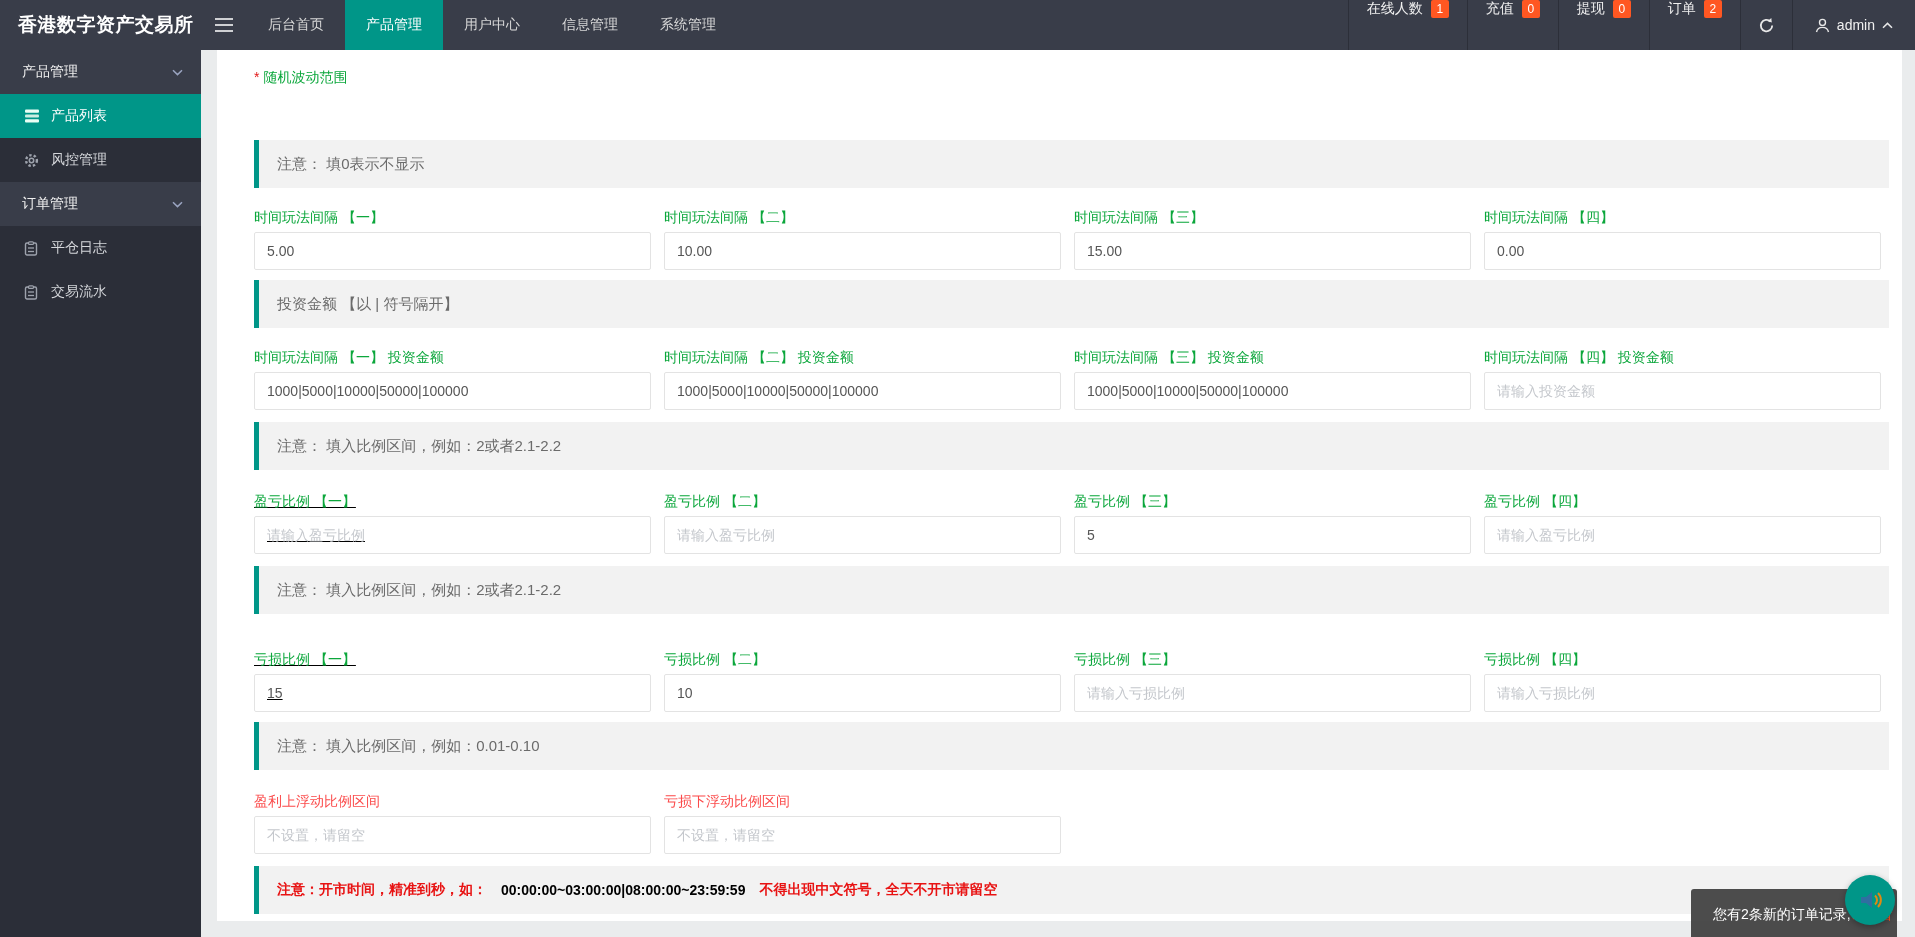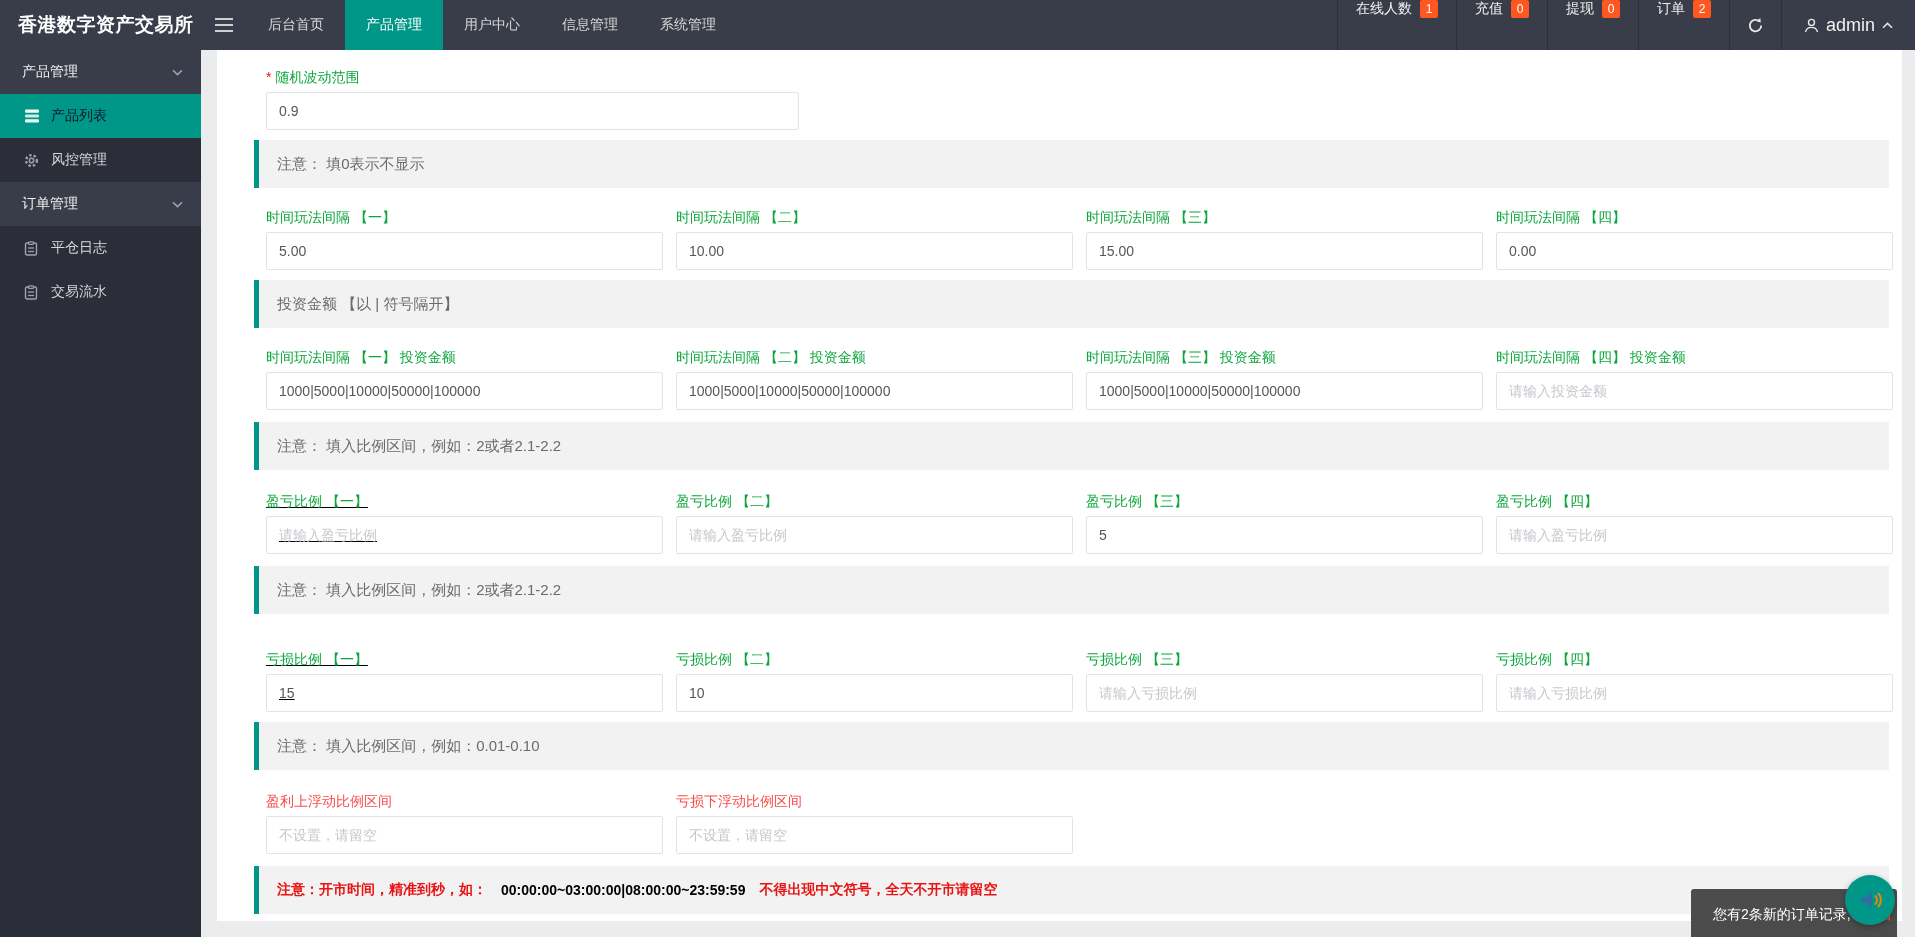--- a/index.html
+++ b/index.html
@@ -17,37 +17,37 @@
     font-size:14px; cursor:pointer; }
   .nav-item.active { background:#009688; color:#fff; }
   .nav-spacer { flex:1; }
   .nav-stat { display:flex; align-items:flex-start; gap:8px; padding:0 18px;
     color:#f0f0f0; font-size:14px; border-left:1px solid rgba(0,0,0,.22); cursor:pointer; }
   .badge { background:#FF5722; color:#fff; font-size:12px; line-height:16px;
     min-width:18px; text-align:center; padding:1px 5px; border-radius:2px; }
   .nav-refresh { width:52px; display:flex; align-items:center; justify-content:center;
     border-left:1px solid rgba(0,0,0,.22); cursor:pointer; }
   .nav-user { display:flex; align-items:center; gap:7px; padding:0 22px; color:#f0f0f0;
-    font-size:18px; border-left:1px solid rgba(0,0,0,.22); cursor:pointer; }
+    font-size:14px; border-left:1px solid rgba(0,0,0,.22); cursor:pointer; }
 
   
   .sidebar { position:absolute; left:0; top:50px; width:201px; bottom:0;
     background:#2B2E38; z-index:20; }
   .side-item { height:44px; display:flex; align-items:center; font-size:14px; cursor:pointer; }
   .side-parent { background:#393D49; color:#f0f0f0; padding:0 18px 0 22px;
     justify-content:space-between; }
   .side-child { background:#2B2E38; color:#d4d6da; padding-left:24px; gap:11px; }
-  .side-child.active { background:#009688; color:#0f172a; }
+  .side-child.active { background:#009688; color:#ffffff; }
   .side-icon { width:16px; height:16px; flex:0 0 16px; display:flex; align-items:center; }
 
   
   .main { position:absolute; left:201px; top:50px; right:0; bottom:0; background:#eaeced; }
   .card { position:absolute; left:16px; top:0; right:13px; bottom:16px; background:#fff; }
 
-  .field { position:absolute;margin-left:12px; }
+  .field { position:absolute; }
   .flabel { font-size:14px; color:#0CA73C; height:18px; line-height:18px; margin-bottom:6px; white-space:nowrap; }
   .flabel.red { color:#fb4b4b; }
   .req { color:#e21717; margin-right:4px; font-size:14px; }
   .linput { display:block; height:38px; border:1px solid #e3e3e3; border-radius:2px;
     font-size:14px; color:#565656; padding:0 12px; width:100%; outline:none;
     font-family:"Liberation Sans","DejaVu Sans",sans-serif; background:#fff; }
   .linput::placeholder { color:#c4c7cc; }
 
   .quote { position:absolute; left:37px; width:1635px; height:48px; background:#f2f2f2;
     border-left:5px solid #009688; display:flex; align-items:center; padding-left:18px;
@@ -177,21 +177,20 @@
     </span>
     <span>交易流水</span>
   </div>
 </div>
 
 <div class="main">
   <div class="card">
 
     <div class="field" style="left:37px; top:18px; width:533px;">
       <div class="flabel"><span class="req">*</span><span>随机波动范围</span></div>
-      <input class="linput" value="0.9" style="">
     </div>
     <div class="quote" style="top:90px;">
         <span>注意： 填0表示不显示</span>
       </div>
 
     <div class="field c1" style="top:158px;">
       <div class="flabel">时间玩法间隔 【一】</div>
       <input class="linput" value="5.00" style="">
     </div>
     <div class="field c2" style="top:158px;">

